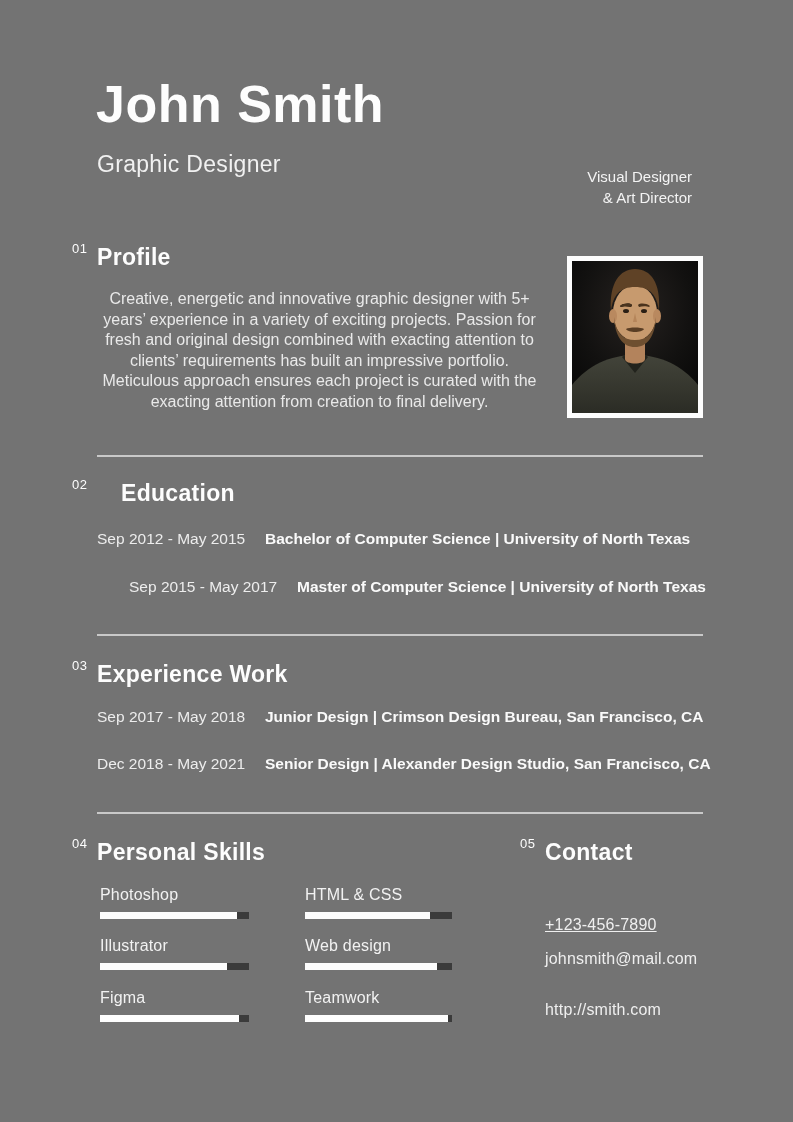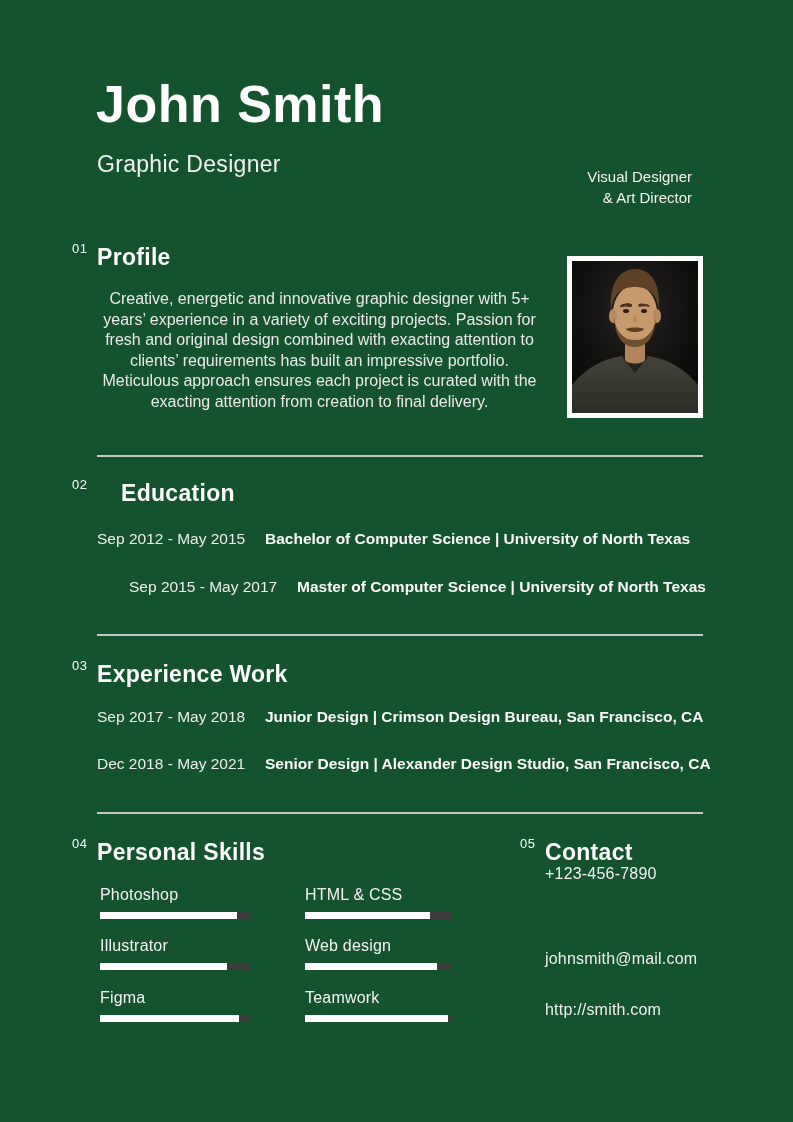--- a/index.html
+++ b/index.html
@@ -1,20 +1,20 @@
 <!DOCTYPE html>
 <html><head>
 <meta charset="utf-8">
 <style>
   * { margin:0; padding:0; box-sizing:border-box; }
   html,body { background:#101011; }
   body { font-family:"Liberation Sans", sans-serif; }
   .page {
     position:relative; width:793px; height:1122px; margin:0 auto;
-    background:#14532d; overflow:hidden; color:#fff;
+    background:#737373; overflow:hidden; color:#fff;
   }
   .abs { position:absolute; }
 
   .name { left:96px; top:76px; font-size:52px; font-weight:700; letter-spacing:.5px; color:#fdfdfd; line-height:1.1; }
   .subtitle { left:97px; top:151px; font-size:23px; font-weight:400; color:#f1f1f1; letter-spacing:.3px; }
   .tagline { right:101px; top:166px; text-align:right; font-size:15px; line-height:21px; color:#f3f3f3; }
 
   .sec-num { font-size:13px; font-weight:400; color:#fdfdfd; letter-spacing:.5px; }
   .sec-heading { font-size:23px; font-weight:700; color:#fdfdfd; letter-spacing:.3px; }
 
@@ -162,17 +162,17 @@
   <div class="abs skill" style="left:305px; top:989px; width:147px;">
     <div class="skill-label">Teamwork</div>
     <div class="skill-track">
         <div class="skill-fill" style="width: 97%;"></div>
       </div>
   </div>
 
   <span class="abs sec-num" style="left:520px; top:836px;">05</span>
   <h2 class="abs sec-heading" style="left:545px; top:839px;">Contact</h2>
 
-  <div class="abs contact-item" style="top:865px;">+123-456-7890</div>
+  <div class="abs contact-item" style="top:916px;text-decoration:underline;">+123-456-7890</div>
   <div class="abs contact-item" style="top:950px;">johnsmith@mail.com</div>
   <div class="abs contact-item" style="top:1001px;">http://smith.com</div>
 
 </div>
 
 </body></html>

